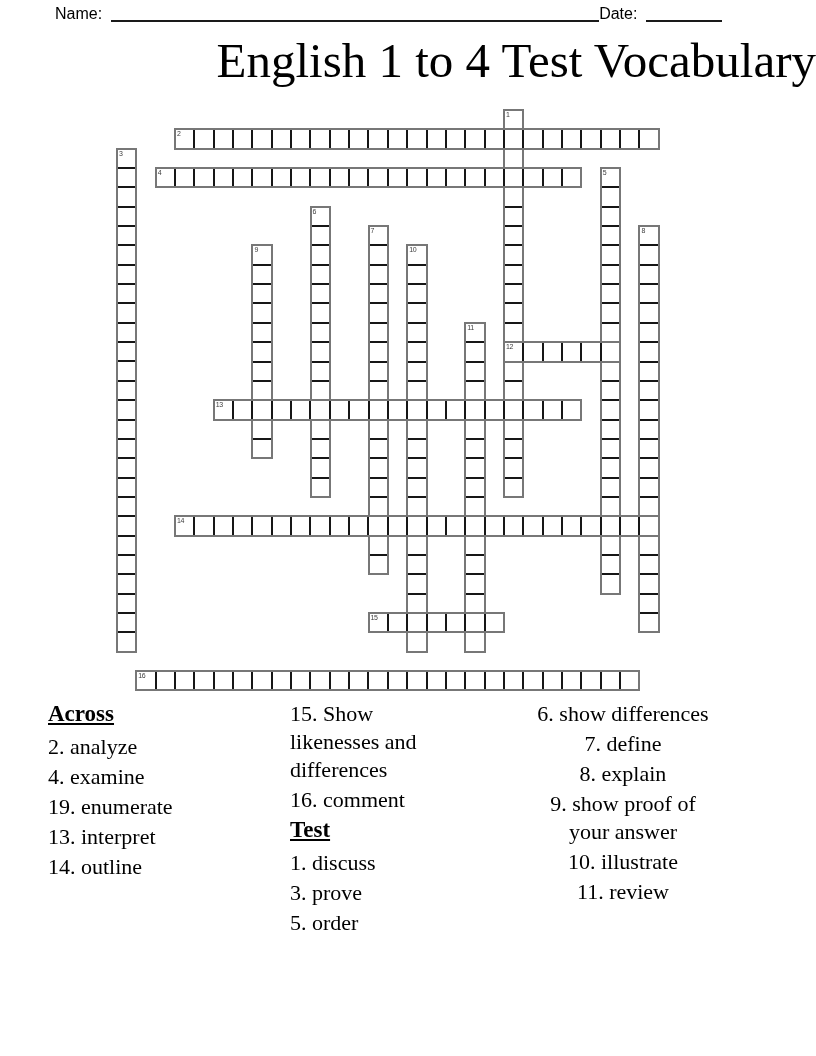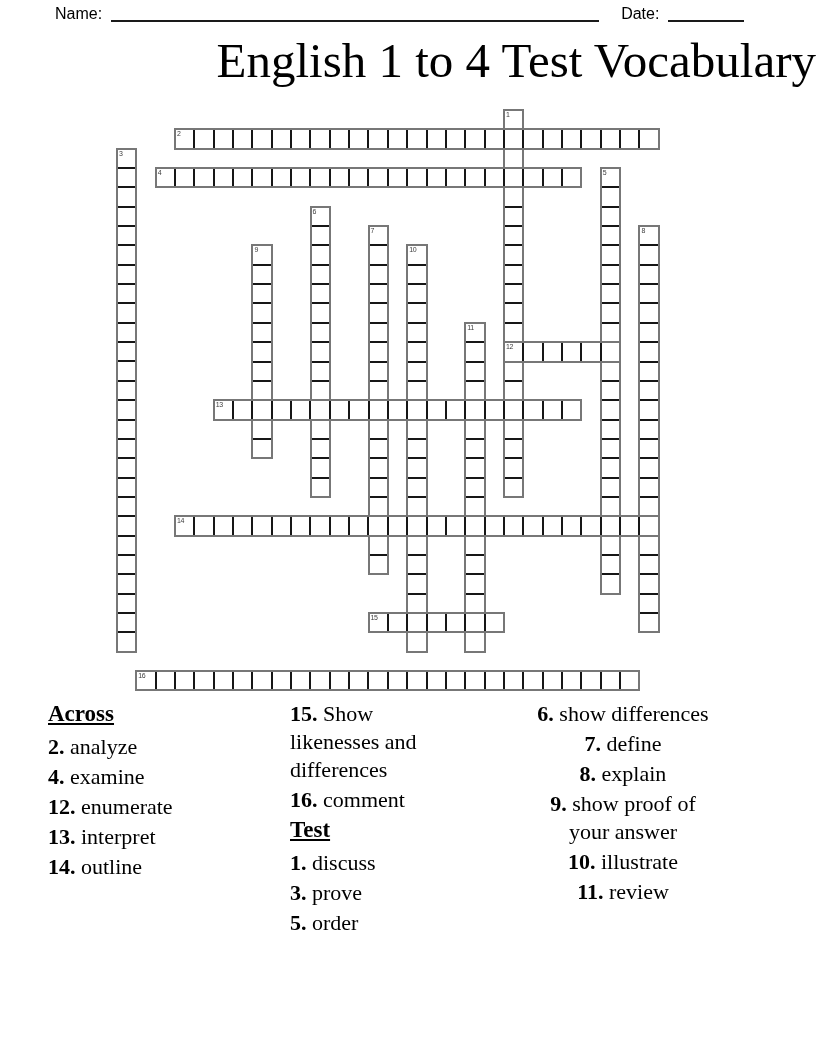--- a/index.html
+++ b/index.html
@@ -9,21 +9,21 @@
   }
 
   
   .header-row {
     position:absolute; top:5px; left:55px; width:706px;
     display:flex; align-items:flex-end;
     font-family:"Liberation Sans", sans-serif; font-size:16px; line-height:17px;
   }
   .blank-line { height:15px; border-bottom:2px solid #1a1a1a; }
   .name-line { width:488px; margin-left:9px; }
-  .date-label { margin-left:22px; }
+  .date-label { }
   .date-line { width:76px; margin-left:9px; }
 
   
   .title {
     position:absolute; top:33px; left:0; width:816px; text-align:right;
     font-size:49px; line-height:56px; font-weight:normal; margin:0;
     font-family:"Liberation Serif", serif;
   }
 
   
@@ -47,21 +47,21 @@
   .clues { position:absolute; top:700px; left:0; width:816px; height:260px; }
   .clue-col { position:absolute; top:0; }
   .clue-col.c1 { left:48px;  width:210px; }
   .clue-col.c2 { left:290px; width:172px; }
   .clue-col.c3 { left:535px; width:176px;text-align:center; }
   .clue-heading {
     font-size:23px; line-height:28px; font-weight:bold;
     text-decoration:underline; margin-bottom:5px;
   }
   .clue { font-size:22px; line-height:28px; margin-bottom:2px; }
-  .clue b { font-weight:bold; }
+  .clue b { font-weight:normal; }
 </style>
 </head>
 <body>
 
 <div class="page">
 
   <div class="header-row">
     <span>Name:</span>
     <span class="blank-line name-line"></span>
     <span class="date-label">Date:</span>
@@ -436,21 +436,21 @@
         <div class="cell"></div>
         <div class="cell"></div>
       </div>
     </div>
 
   <div class="clues">
     <div class="clue-col c1">
         <div class="clue-heading">Across</div>
         <div class="clue"><b>2.</b> analyze</div>
         <div class="clue"><b>4.</b> examine</div>
-        <div class="clue"><b>12.</b> enumerate</div>
+        <div class="clue"><b>19.</b> enumerate</div>
         <div class="clue"><b>13.</b> interpret</div>
         <div class="clue"><b>14.</b> outline</div>
       </div>
     <div class="clue-col c2">
         <div class="clue"><b>15.</b> Show likenesses and differences</div>
         <div class="clue"><b>16.</b> comment</div>
         <div class="clue-heading">Test</div>
         <div class="clue"><b>1.</b> discuss</div>
         <div class="clue"><b>3.</b> prove</div>
         <div class="clue"><b>5.</b> order</div>

